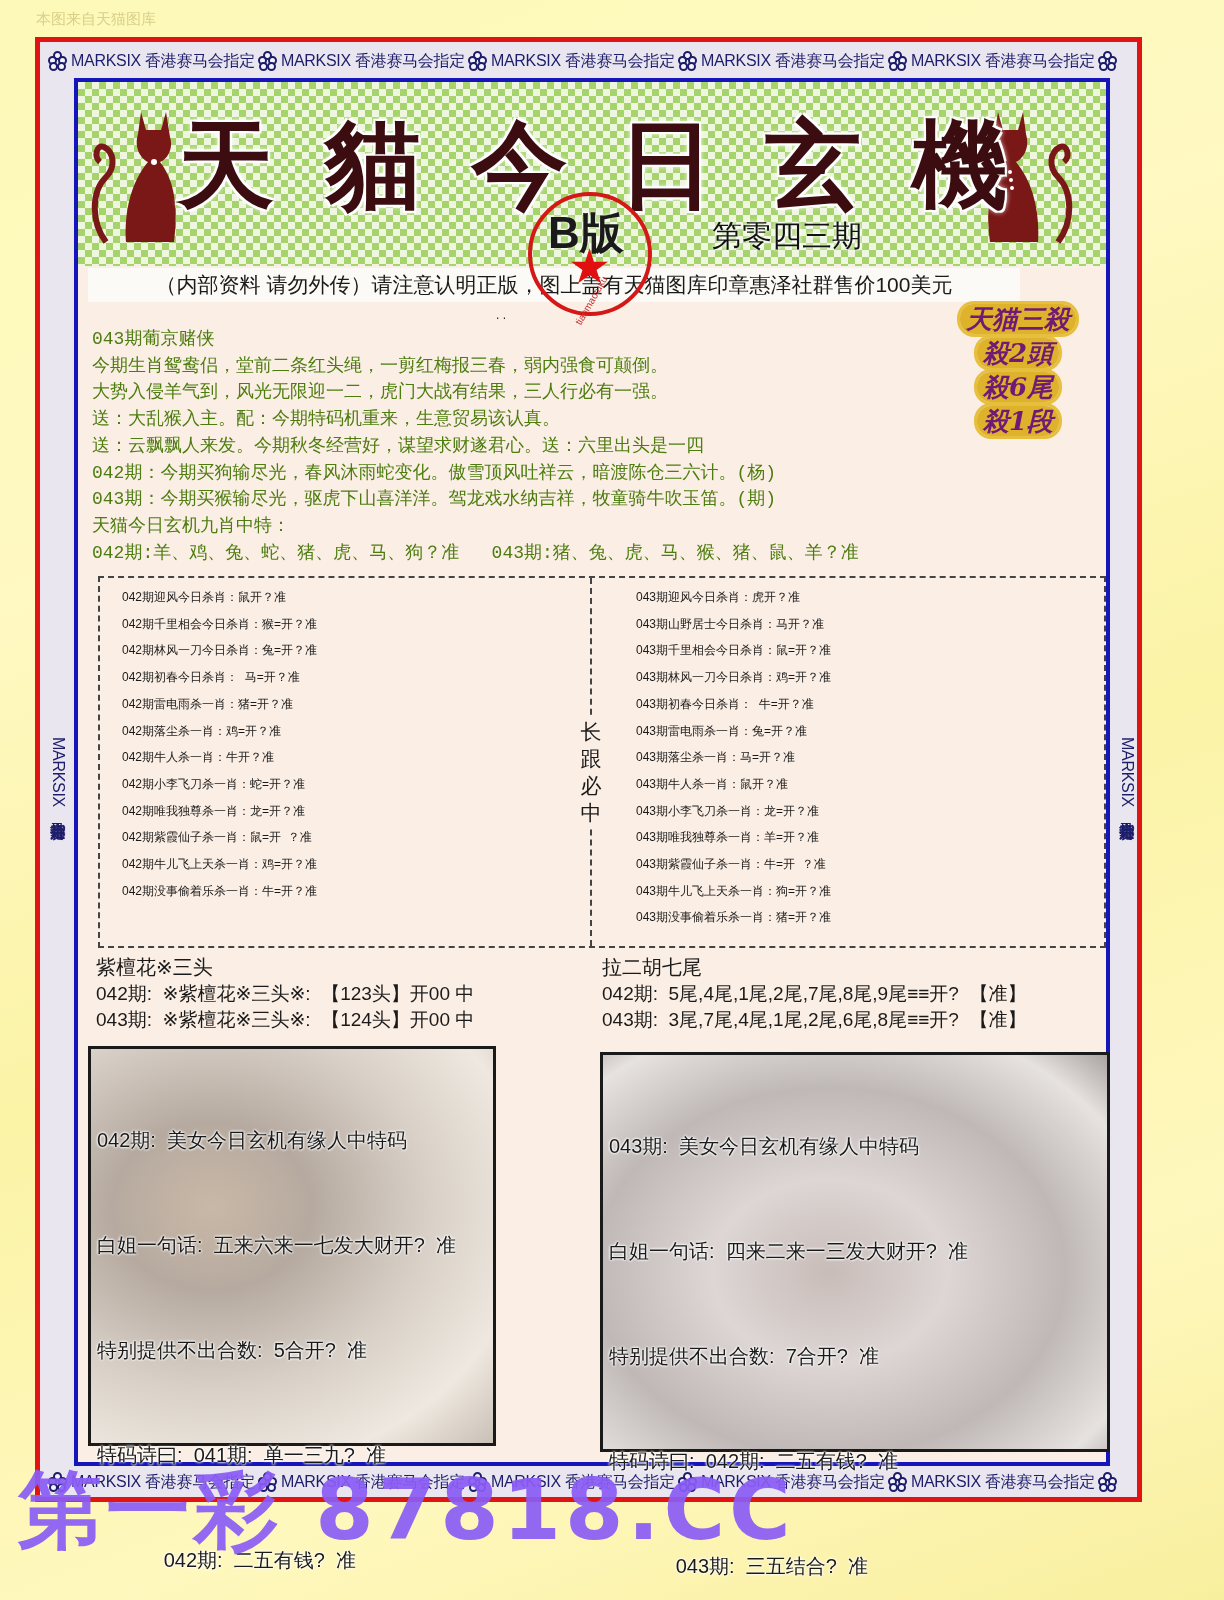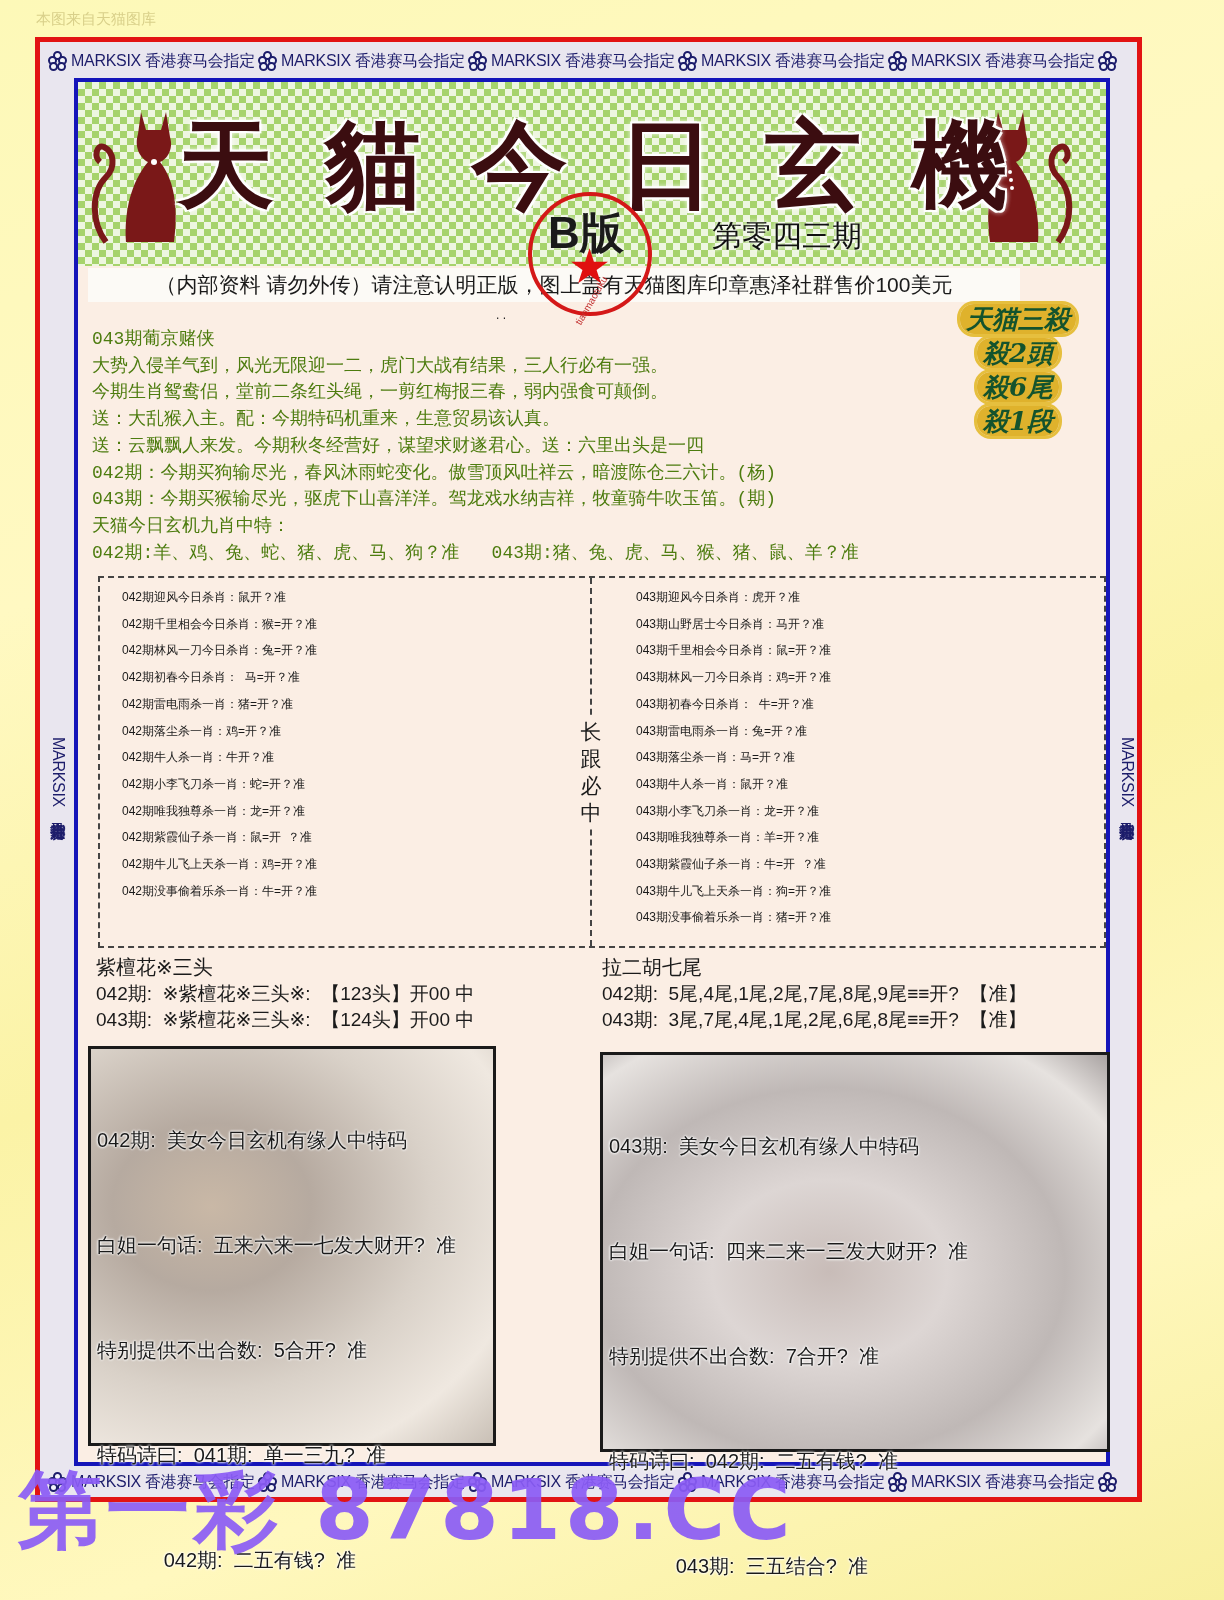--- a/index.html
+++ b/index.html
@@ -96,21 +96,21 @@
     font-size: 21px; padding: 0 6px;
   }
   .dots { position: absolute; left: 418px; top: 226px; font-size: 12px; }
   .mystery {
     position: absolute; left: 14px; top: 244px; width: 860px;
     font-family: Liberation Mono, monospace; font-size: 18px; line-height: 26.7px; color: #4d7c0f;
   }
   .kill-badge {
     position: absolute; left: 850px; top: 220px; width: 180px; text-align: center;
     font-family: "DejaVu Serif", serif; font-weight: bold; font-style: italic;
-    font-size: 26px; line-height: 34px; color: #14532d;
+    font-size: 26px; line-height: 34px; color: #701a75;
   }
   .kill-badge div span {
     background: #dfb22c; border-radius: 14px; padding: 0 6px;
     box-shadow: 0 0 0 3px #e6bf3e;
   }
   .dashbox {
     position: absolute; left: 20px; top: 494px; width: 1008px; height: 372px;
     border: 2px dashed #444; border-bottom-width: 2px;
   }
   .dash-mid {
@@ -304,22 +304,22 @@
     <div class="dots">. .</div>
 
     <div class="stamp">
       <span class="stamp-edition">B版</span>
       <span class="stamp-star">★</span>
       <span class="stamp-ring">tianmaotuku</span>
     </div>
 
     <div class="mystery">
       <div>043期葡京赌侠</div>
+      <div>今期生肖鸳鸯侣，堂前二条红头绳，一剪红梅报三春，弱内强食可颠倒。</div>
       <div>大势入侵羊气到，风光无限迎一二，虎门大战有结果，三人行必有一强。</div>
-      <div>今期生肖鸳鸯侣，堂前二条红头绳，一剪红梅报三春，弱内强食可颠倒。</div>
       <div>送：大乱猴入主。配：今期特码机重来，生意贸易该认真。</div>
       <div>送：云飘飘人来发。今期秋冬经营好，谋望求财遂君心。送：六里出头是一四</div>
       <div>042期：今期买狗输尽光，春风沐雨蛇变化。傲雪顶风吐祥云，暗渡陈仓三六计。(杨)</div>
       <div>043期：今期买猴输尽光，驱虎下山喜洋洋。驾龙戏水纳吉祥，牧童骑牛吹玉笛。(期)</div>
       <div>天猫今日玄机九肖中特：</div>
       <div style="white-space:pre">042期:羊、鸡、兔、蛇、猪、虎、马、狗？准   043期:猪、兔、虎、马、猴、猪、鼠、羊？准</div>
     </div>
 
     <div class="kill-badge">
       <div><span>天猫三殺</span></div>

